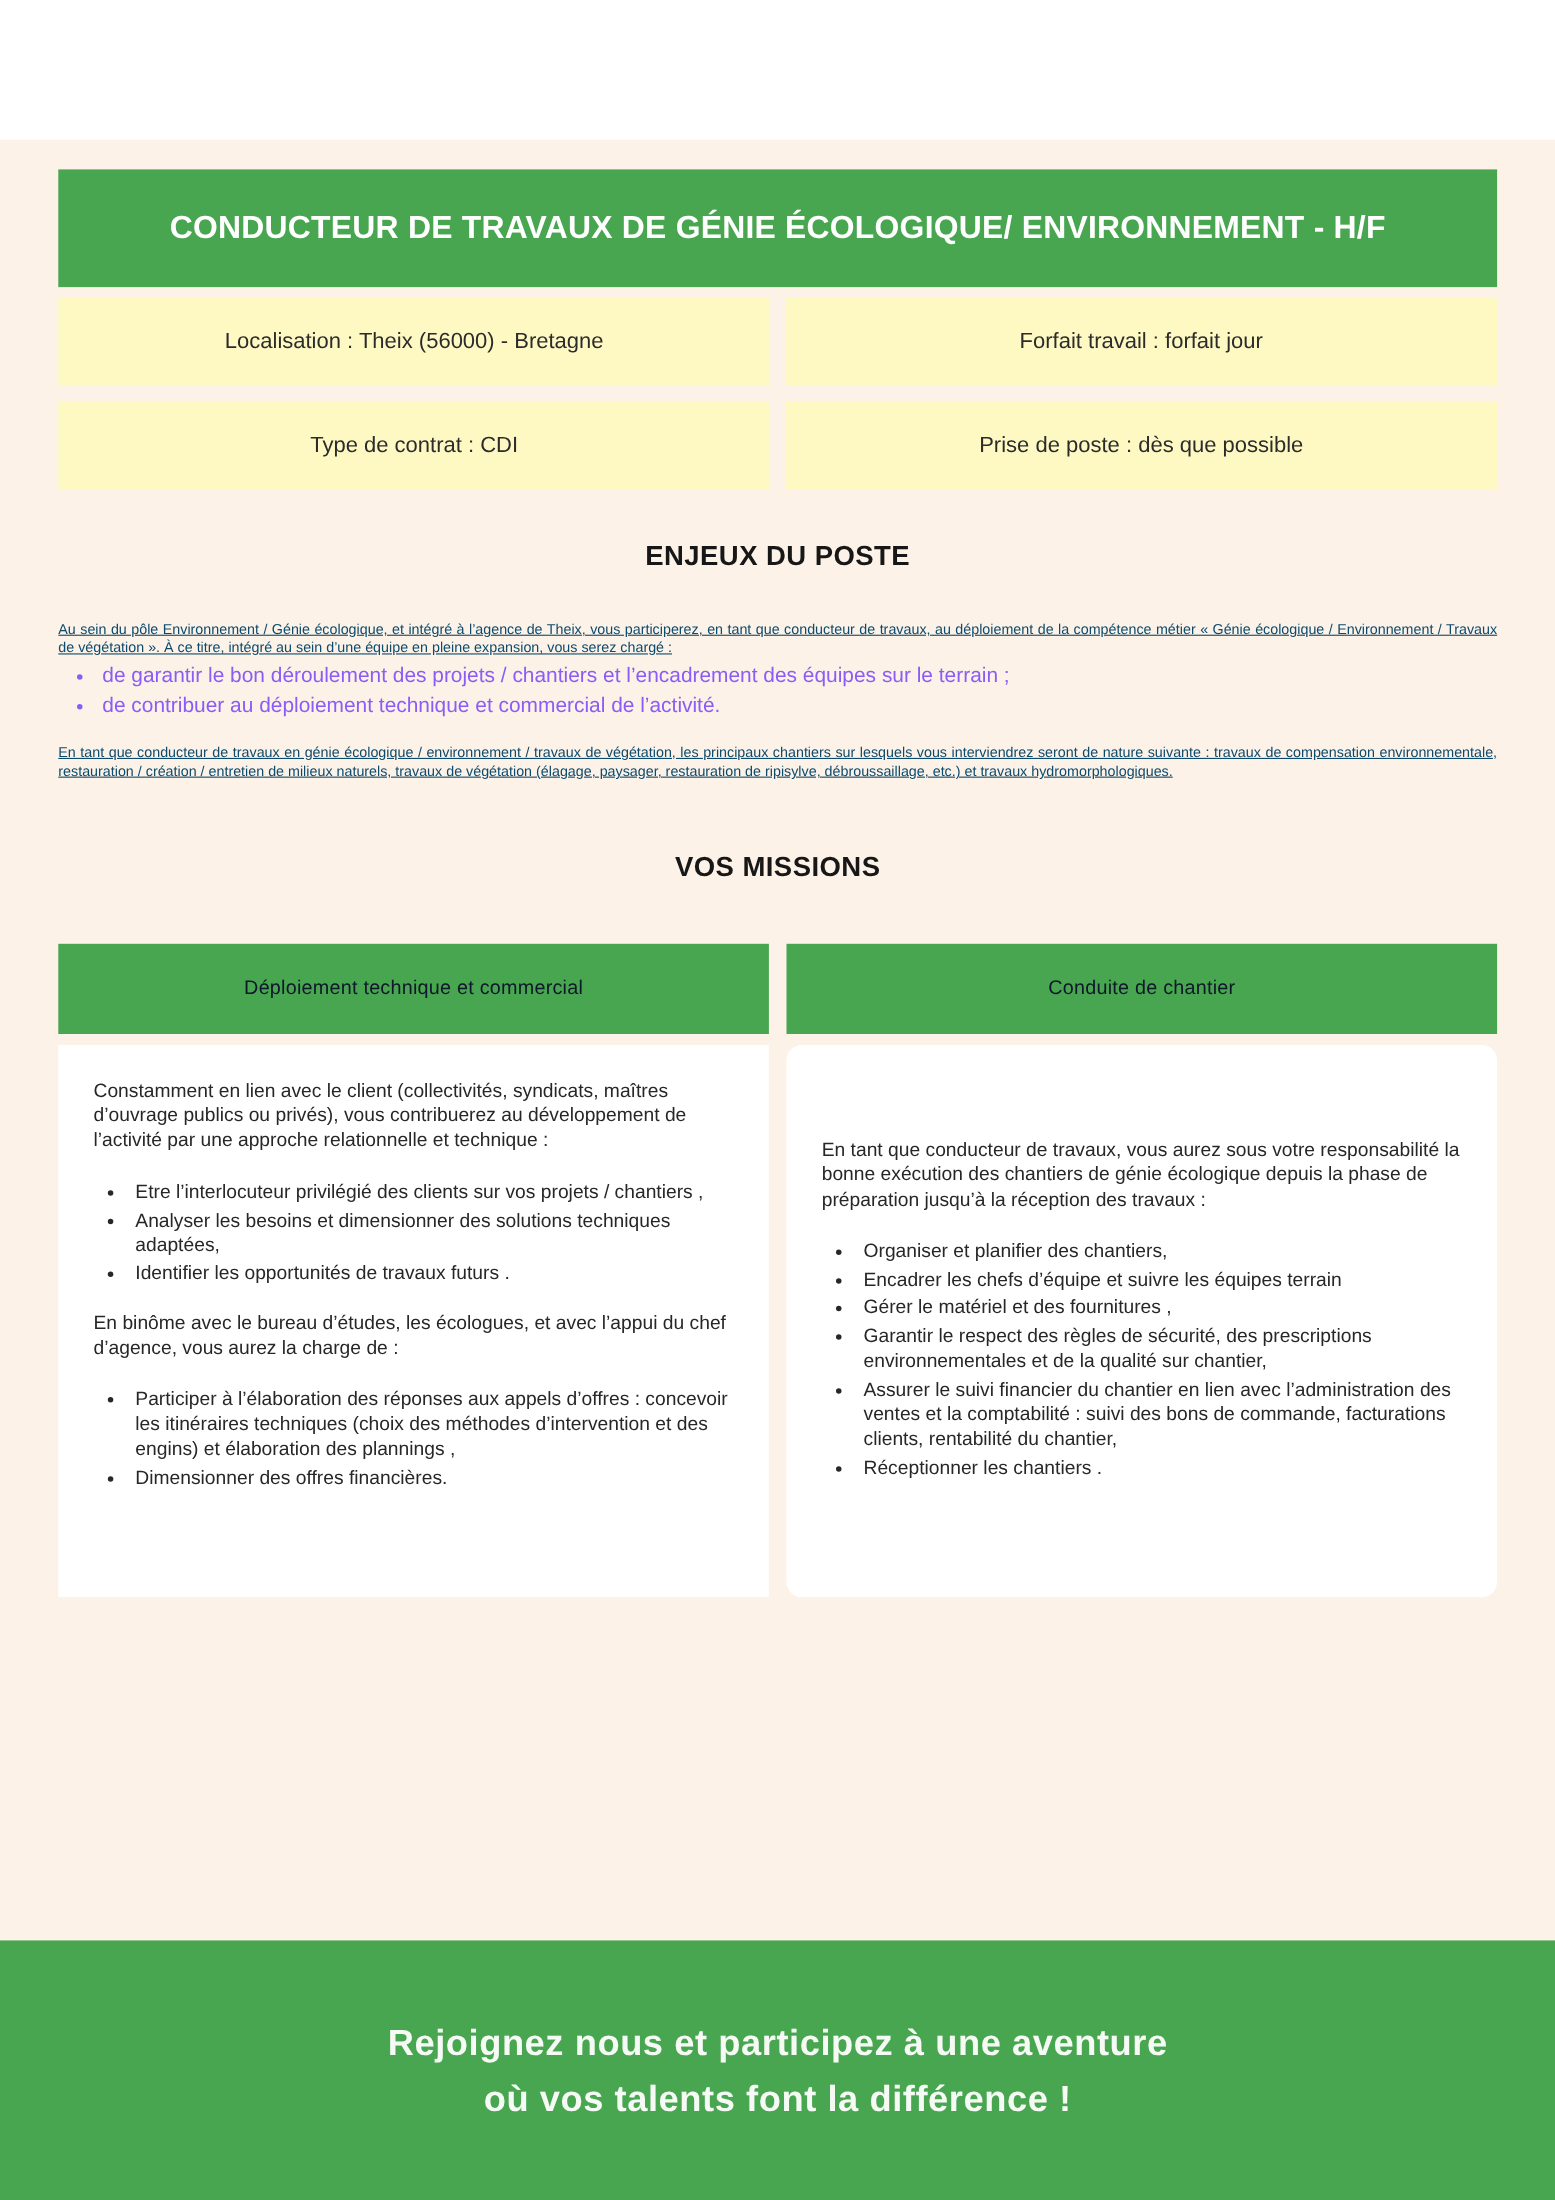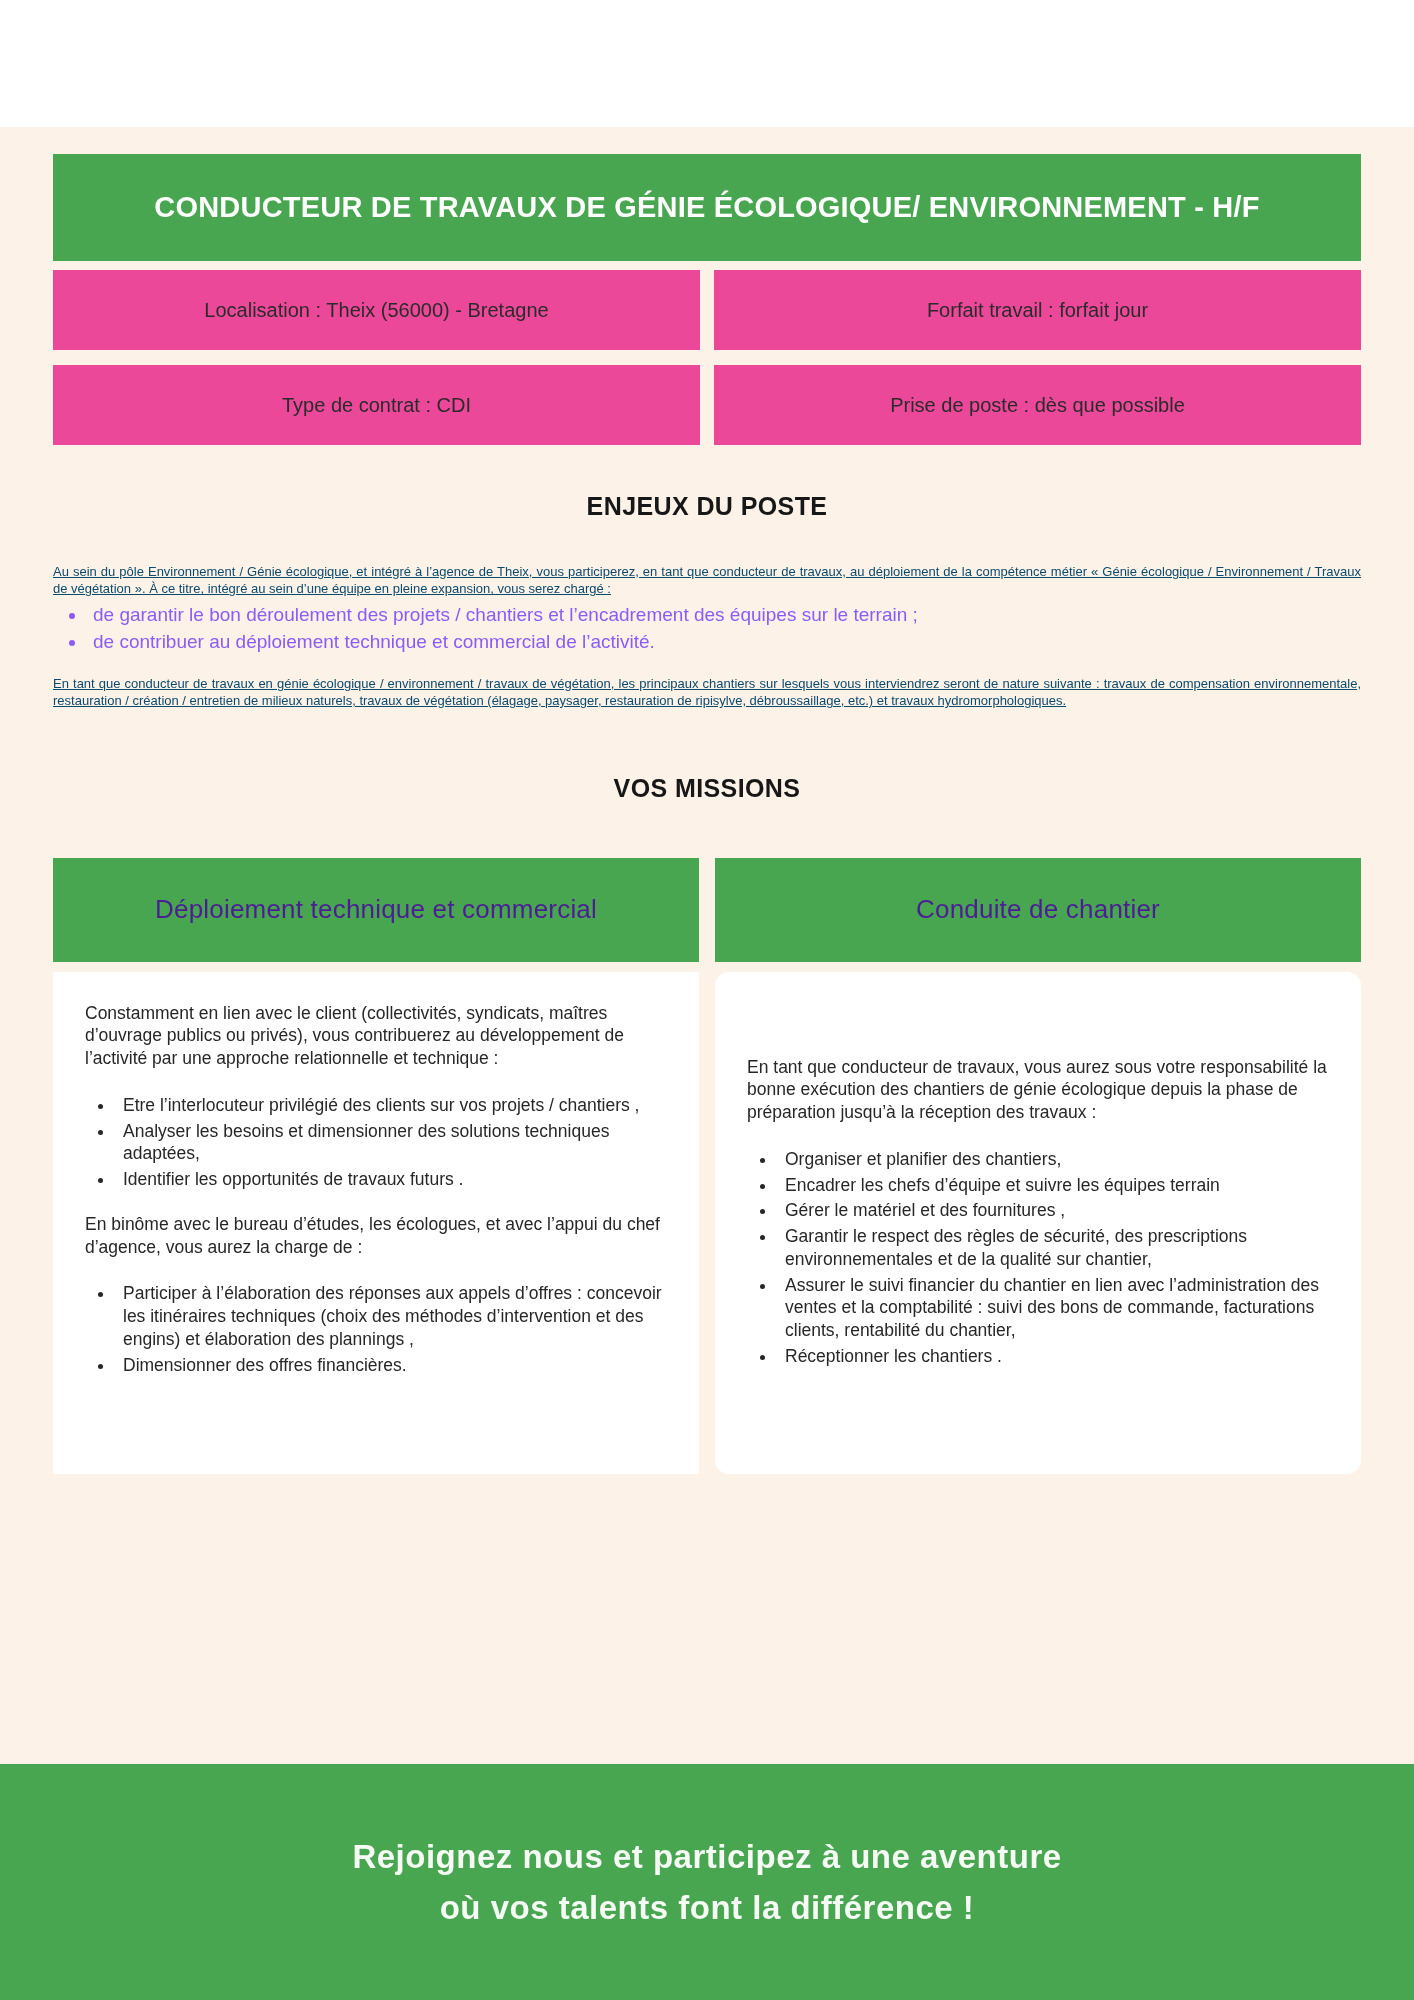--- a/index.html
+++ b/index.html
@@ -27,21 +27,21 @@
     color: #ffffff; font-size: 29px; font-weight: bold; letter-spacing: 0.2px;
     text-align: center; padding: 0 20px;
   }
 
   .info-grid {
     margin-top: 9px;
     display: grid; grid-template-columns: 1fr 1fr;
     column-gap: 14px; row-gap: 15px;
   }
   .info-box {
-    background: #ec4899; height: 80px;
+    background: #fef9c3; height: 80px;
     display: flex; align-items: center; justify-content: center;
     font-size: 20px; color: #2b2b2b;
   }
 
   .section-heading {
     margin-top: 47px; text-align: center;
     font-size: 25px; font-weight: bold; color: #171717; letter-spacing: 0.4px;
   }
   .section-heading.missions { margin-top: 64px; }
 
@@ -52,23 +52,23 @@
   .body-par.second { margin-top: 20px; }
   ul.body-bullets {
     margin-top: 4px; padding-left: 34px; list-style: disc;
     font-size: 19px; line-height: 1.34; color: #8b5cf6;
   }
   ul.body-bullets li { padding-left: 6px; margin-bottom: 2px; }
 
   .columns { margin-top: 55px; display: flex; gap: 16px; }
   .col { flex: 1 1 0; display: flex; flex-direction: column; }
   .col-header {
-    height: 104px; background: #48a650;
+    height: 82px; background: #48a650;
     display: flex; align-items: center; justify-content: center;
-    color: #4c1d95; font-size: 26px; letter-spacing: 0.2px;
+    color: #0f172a; font-size: 18px; letter-spacing: 0.2px;
   }
   .col-card {
     margin-top: 10px; background: #ffffff; height: 502px;
     padding: 30px 32px 20px 32px;
     font-size: 17.5px; line-height: 1.3; color: #272727;
     overflow: hidden;
   }
   .col-card.offset { padding-top: 84px; border-radius: 14px; }
   .col-card p.mid { margin-top: 22px; }
   .col-card ul {

